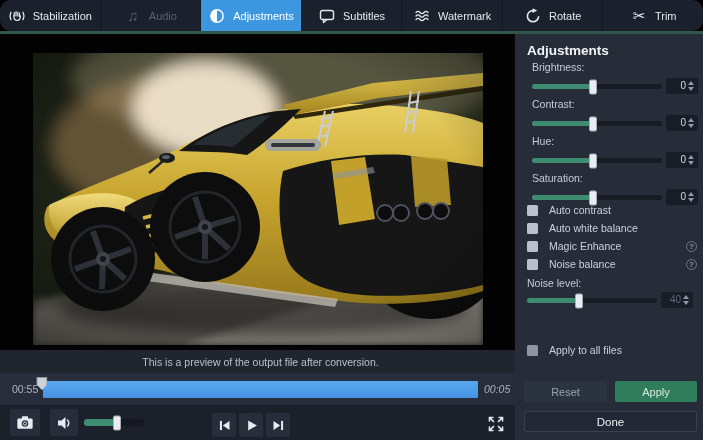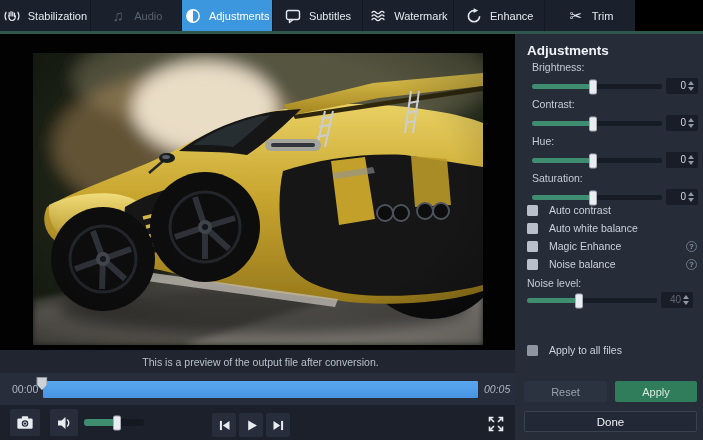--- a/index.html
+++ b/index.html
@@ -1,22 +1,22 @@
 <!DOCTYPE html>
 <html><head>
 <meta charset="utf-8">
 <style>
   html,body{margin:0;padding:0;background:#10141c;}
   *{box-sizing:border-box;font-family:"Liberation Sans",sans-serif;}
   #app{position:relative;width:703px;height:440px;background:#000;overflow:hidden;
        -webkit-font-smoothing:antialiased;}
 
   
-  .toolbar{position:absolute;left:0;top:0;width:635px;height:31px;display:flex;
-           background:#1b212c;}
+  .toolbar{position:absolute;left:0;top:0;width:703px;height:31px;display:flex;
+           background:#1b212c;border-radius:11px;}
   .toolbar-underline{position:absolute;left:0;top:31px;width:703px;height:3px;background:#31564c;}
   .tab{flex:1 1 0;display:flex;align-items:center;justify-content:center;gap:7px;
        border-right:1px solid #121722;color:#e4e8ee;font-size:11px;cursor:default;}
   .tab:last-child{border-right:none;}
   .tab.active{background:#3d97df;color:#fff;}
   .tab.disabled{color:#59616e;}
   .tab .ticon{display:flex;align-items:center;justify-content:center;width:18px;height:17px;}
   .tab .glyph{font-size:15px;line-height:15px;}
   .tab.disabled .glyph{color:#59616e;}
 
@@ -144,21 +144,21 @@
     </div>
 
 
     <div class="tab">
       <span class="ticon">
         <svg width="16" height="16" viewBox="0 0 16 16">
           <path d="M13.6 8.2 A5.6 5.6 0 1 1 8 2.6" fill="none" stroke="#e4e8ee" stroke-width="1.6"></path>
           <polygon points="7.6,0.2 12.2,2.6 7.6,5.1" fill="#e4e8ee"></polygon>
         </svg>
       </span>
-      <span>Enhance</span>
+      <span>Rotate</span>
     </div>
 
     <div class="tab">
       <span class="ticon glyph">✂</span>
       <span>Trim</span>
     </div>
   </div>
   <div class="toolbar-underline"></div>
 
   <div class="preview-area">
@@ -282,21 +282,21 @@
         <rect x="0" y="0" width="450" height="292" fill="url(#vig)"></rect>
       </svg>
     </div>
   </div>
 
   <div class="hint-strip">
     <span>This is a preview of the output file after conversion.</span>
   </div>
 
   <div class="timeline">
-    <span class="time-label time-start">00:00</span>
+    <span class="time-label time-start">00:55</span>
     <div class="seek-bar">
       <div class="playhead" style="left: 0%;"></div>
     </div>
     <span class="time-label time-end">00:05</span>
   </div>
 
   <div class="transport">
     <div class="tbtn btn-snapshot">
       <svg width="18" height="15" viewBox="0 0 20 16">
         <rect x="6.5" y="1" width="7" height="3.5" rx="1" fill="#e8ebef"></rect>

